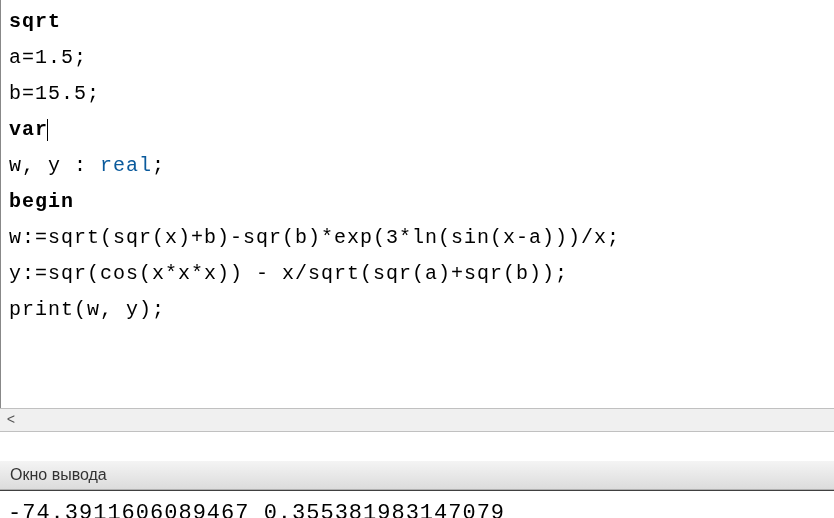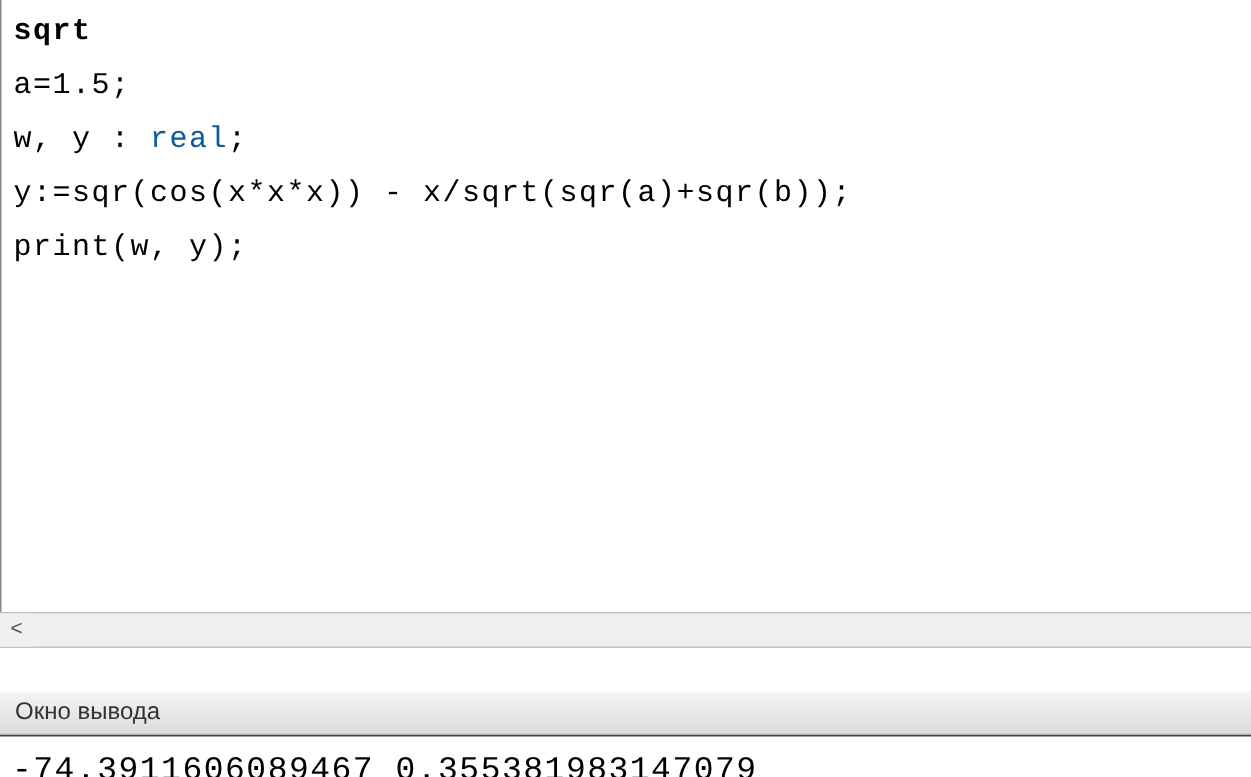--- a/index.html
+++ b/index.html
@@ -86,21 +86,25 @@
       border-top: 1px solid #404040;
       white-space: pre;
     }
   </style>
 </head>
 <body>
 
 <div class="code-area">
   <div class="code-line"><span class="keyword">sqrt</span></div>
   <div class="code-line indent">a=1.5;</div>
+  <div class="code-line indent">b=15.5;</div>
+  <div class="code-line"><span class="keyword">var</span><span class="cursor"></span></div>
   <div class="code-line indent"><span>w, y : </span><span class="typename">real</span><span>;</span></div>
+  <div class="code-line"><span class="keyword">begin</span></div>
+  <div class="code-line indent">w:=sqrt(sqr(x)+b)-sqr(b)*exp(3*ln(sin(x-a)))/x;</div>
   <div class="code-line indent">y:=sqr(cos(x*x*x)) - x/sqrt(sqr(a)+sqr(b));</div>
   <div class="code-line indent">print(w, y);</div>
 </div>
 
 <div class="scroll-indicator">
   <div class="scroll-arrow">&lt;</div>
 </div>
 
 <div class="output-panel">
   <div class="output-title">Окно вывода</div>

